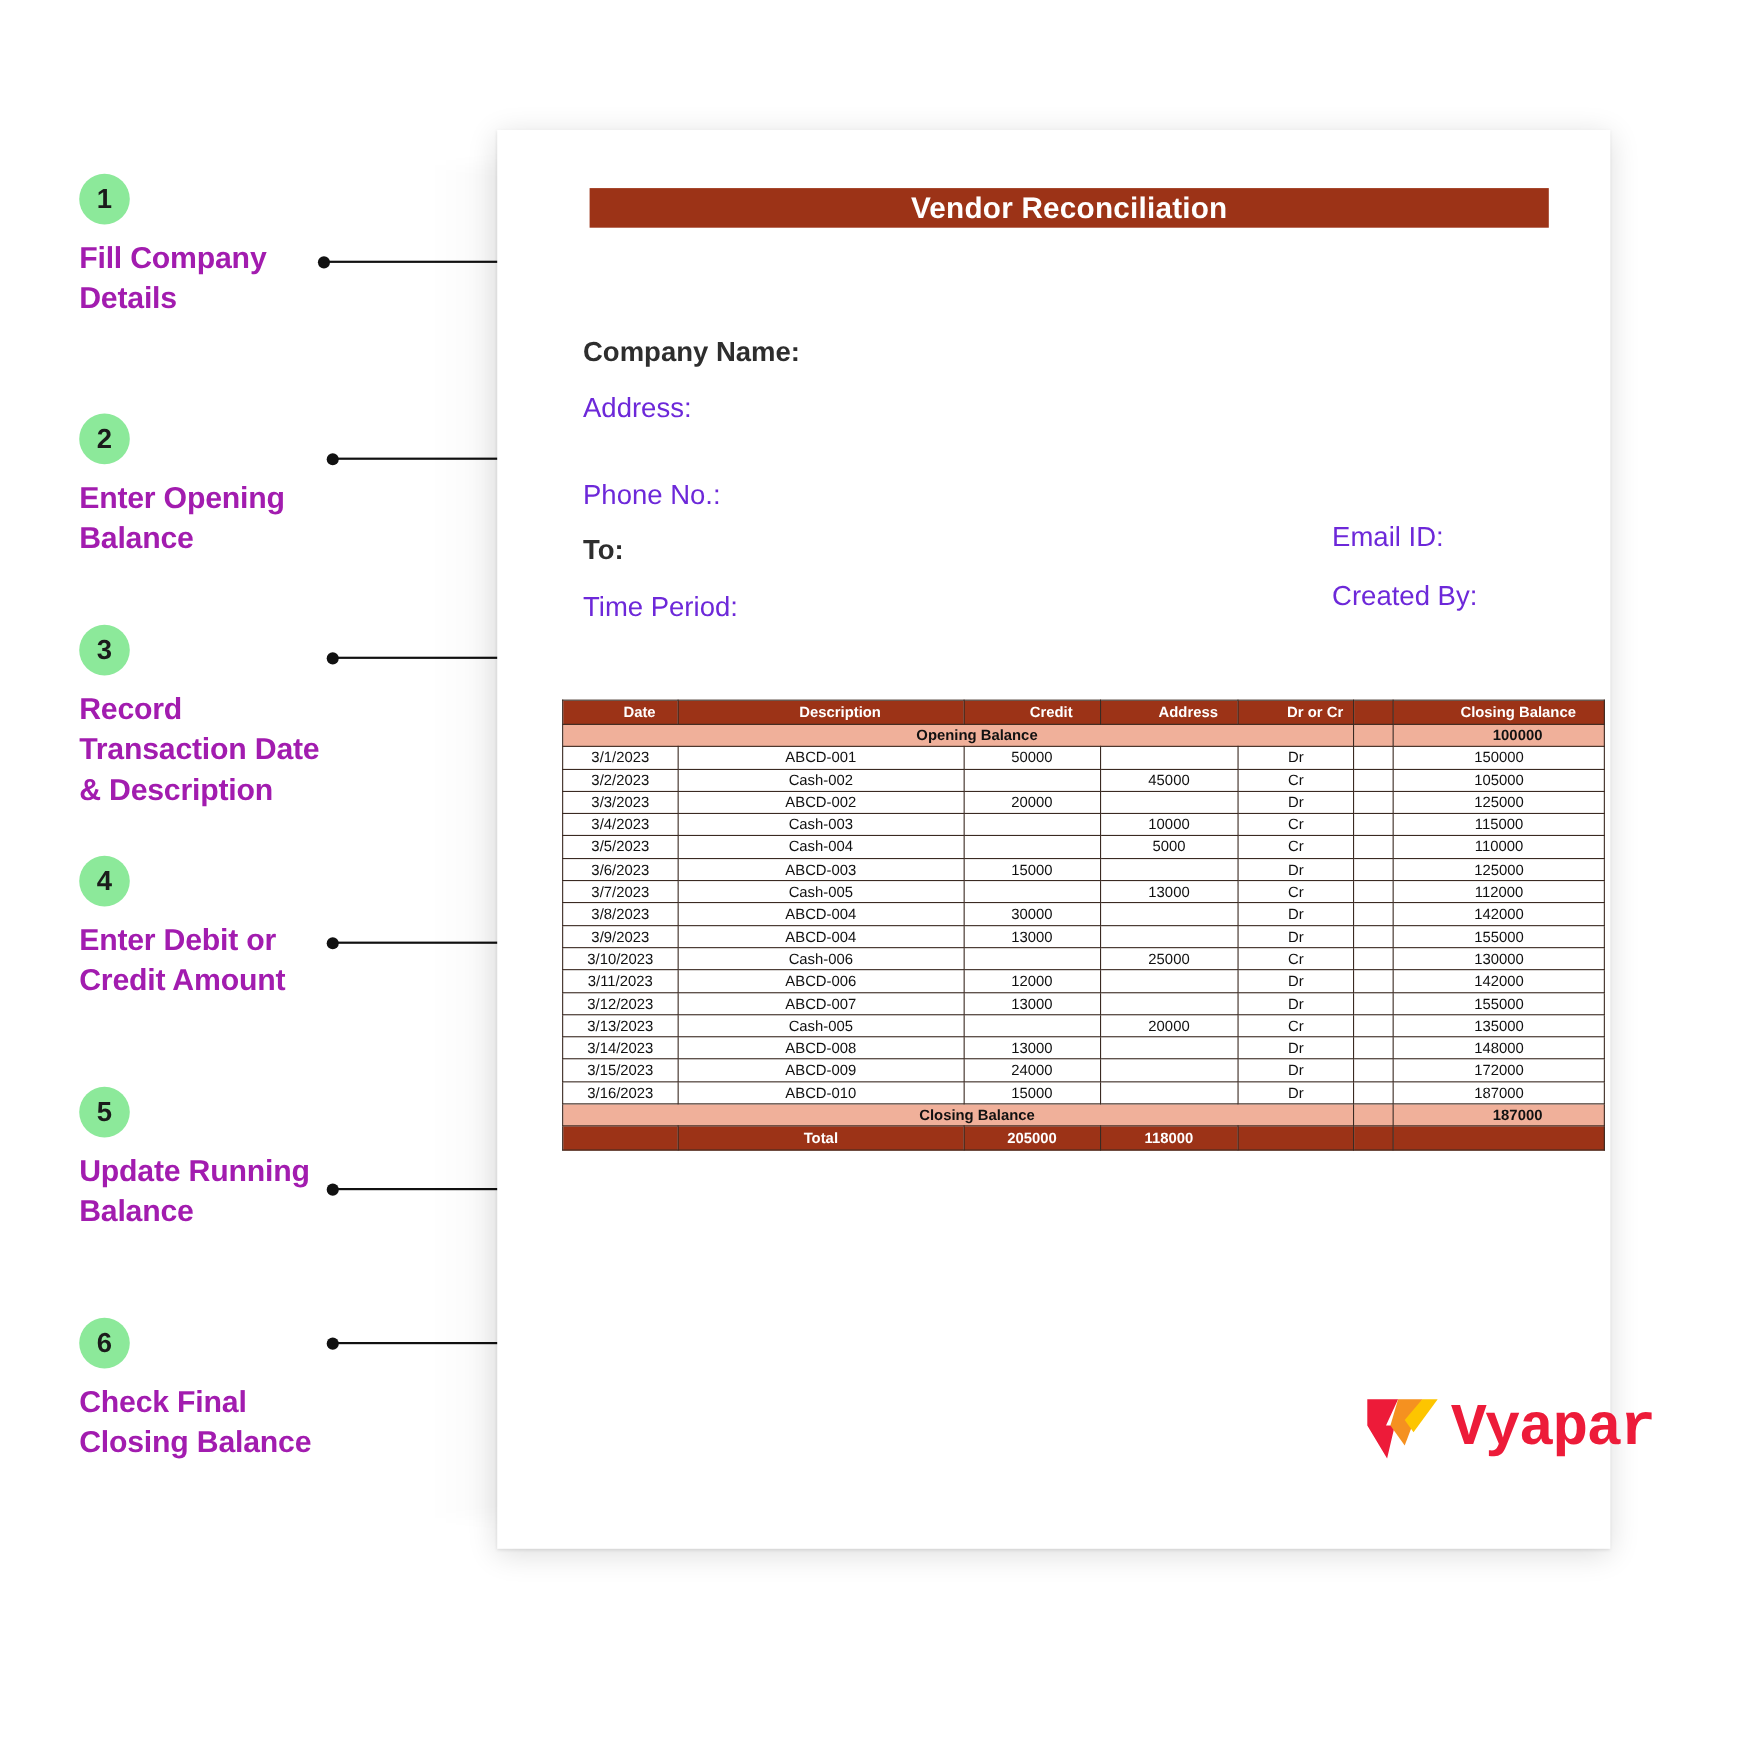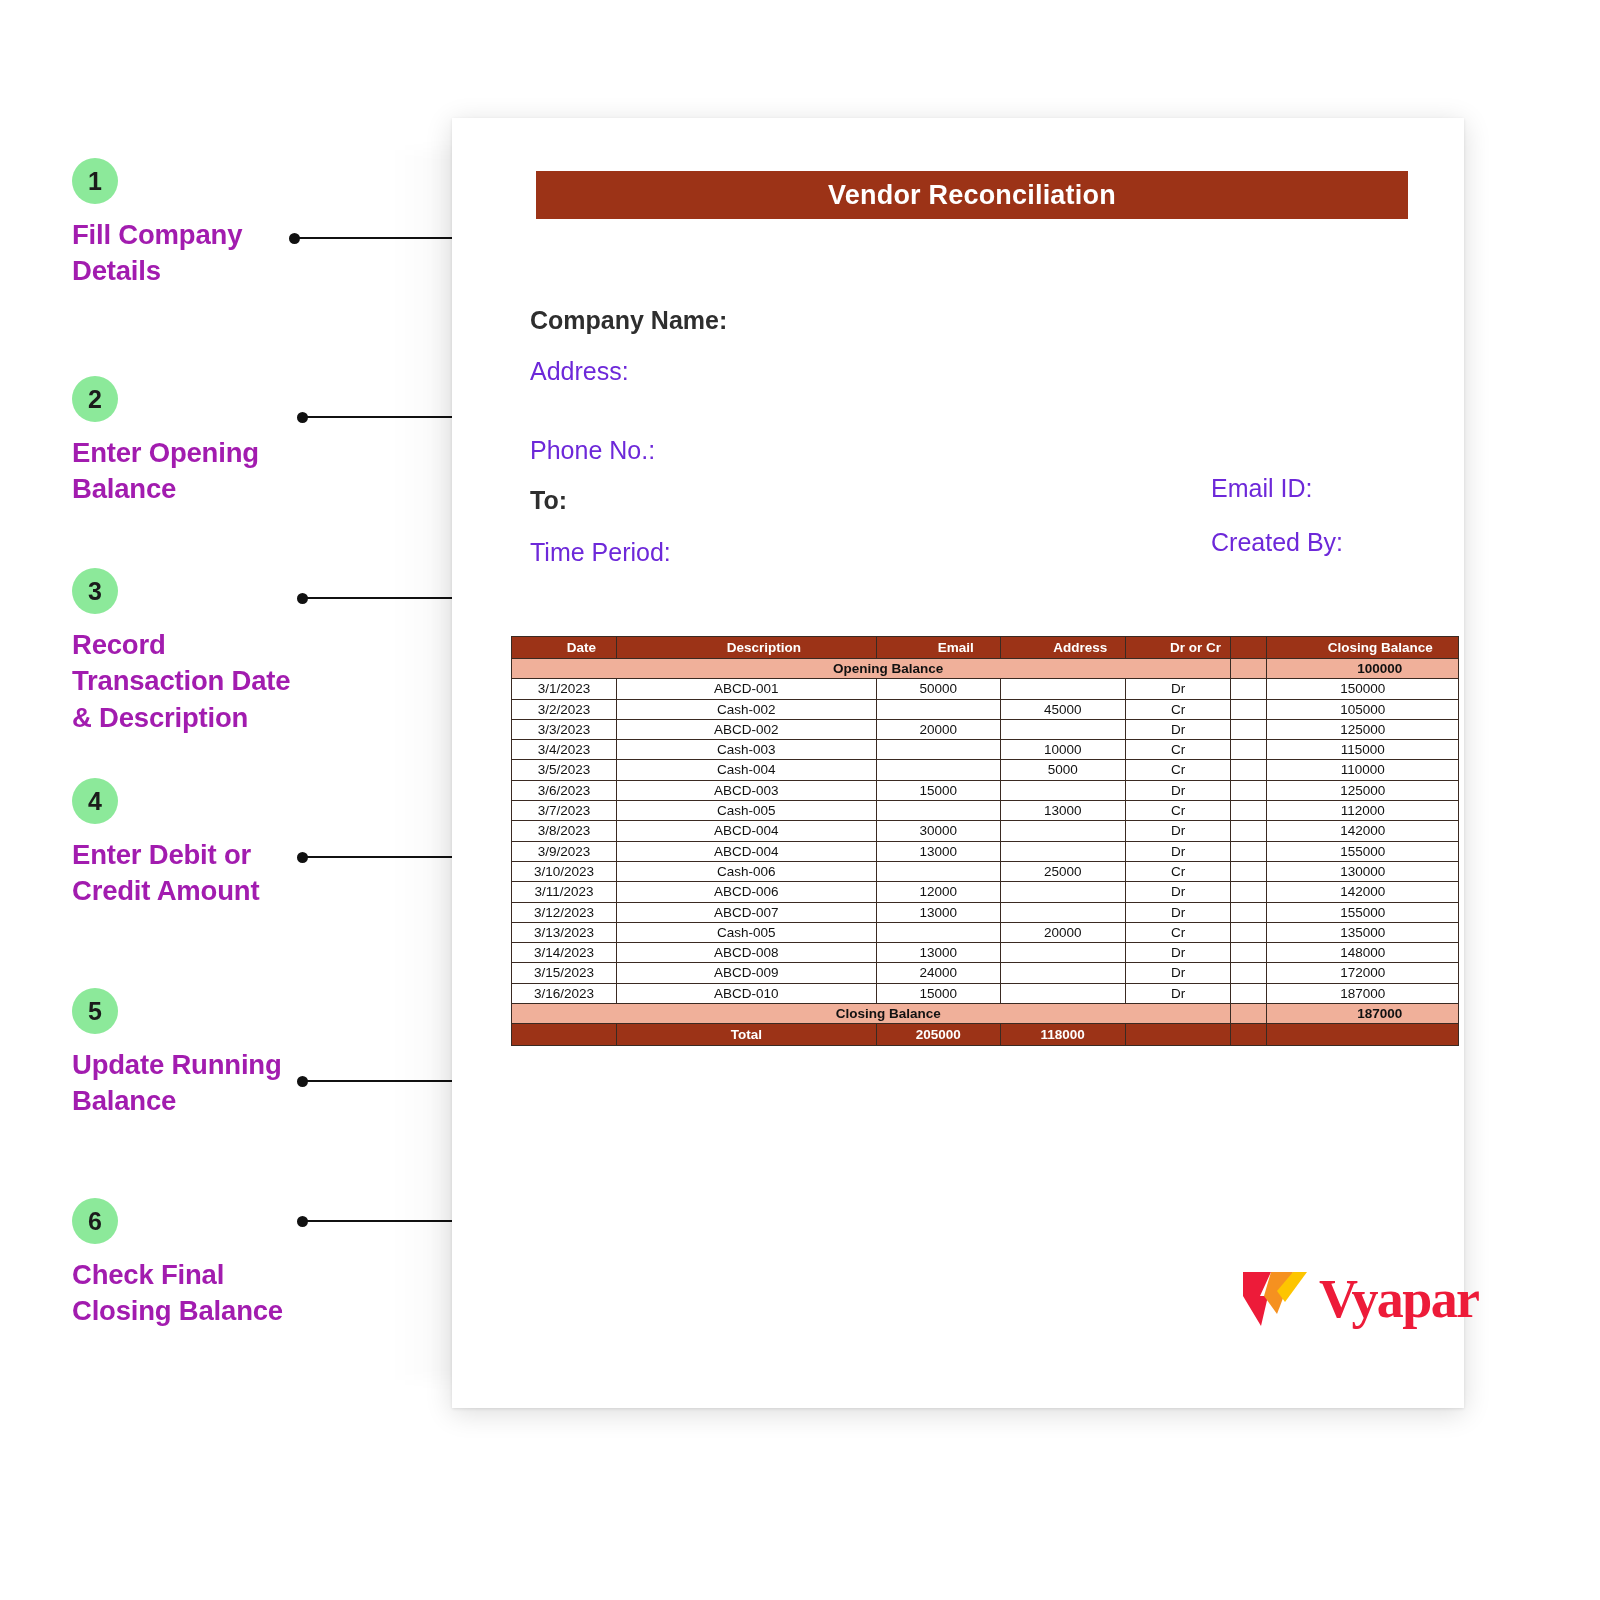--- a/index.html
+++ b/index.html
@@ -74,21 +74,21 @@
     left: 392px; top: 150px;
     width: 80px; height: 1230px;
     background: linear-gradient(to right, rgba(0,0,0,0.0) 0%, rgba(0,0,0,0.035) 100%);
     filter: blur(7px);
     pointer-events: none;
   }
 
   .doc-title {
     position: absolute;
     left: 84px; top: 53px;
-    width: 872px; height: 48px;
+    width: 872px; height: 36px;
     background: #9c3317;
     color: #ffffff;
     font-size: 27px;
     font-weight: 700;
     display: flex;
     align-items: center;
     justify-content: center;
     letter-spacing: 0.2px;
   }
 
@@ -153,21 +153,21 @@
     left: 785px; top: 1148px;
     display: flex;
     align-items: center;
   }
   .logo-word {
     font-size: 54px;
     font-weight: 700;
     color: #ed1b39;
     letter-spacing: -1.6px;
     margin-left: 6px;
-    font-family: Liberation Serif, serif;
+    font-family: Liberation Mono, monospace;
   }
 </style>
 </head>
 <body>
 
 <div class="steps">
   <div class="step" style="top:158px">
     <div class="badge">1</div>
     <div class="step-label">Fill Company
 Details</div>
@@ -257,21 +257,21 @@
         <col class="c-deb">
         <col class="c-cred">
       <col class="c-drcr">
         <col class="c-gap">
         <col class="c-close">
     </colgroup>
     <thead>
       <tr>
         <th>Date</th>
         <th>Description</th>
-        <th>Email</th>
+        <th>Credit</th>
         <th>Address</th>
         <th>Dr or Cr</th>
         <th></th>
         <th>Closing Balance</th>
       </tr>
     </thead>
     <tbody>
       <tr class="band">
         <td colspan="5">Opening Balance</td>
         <td></td>

